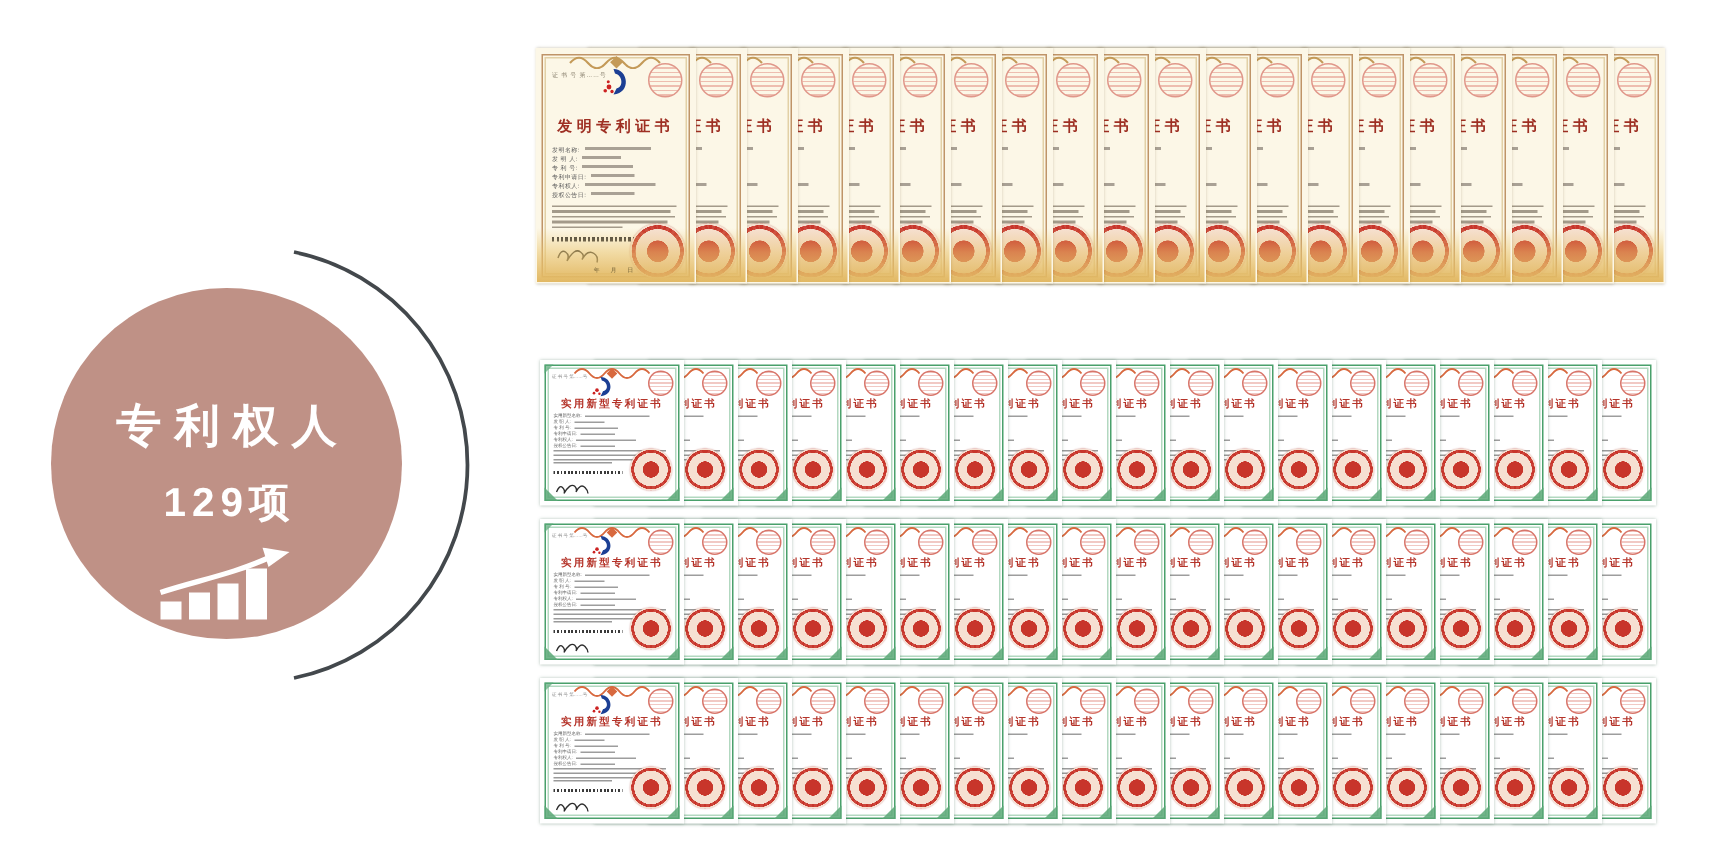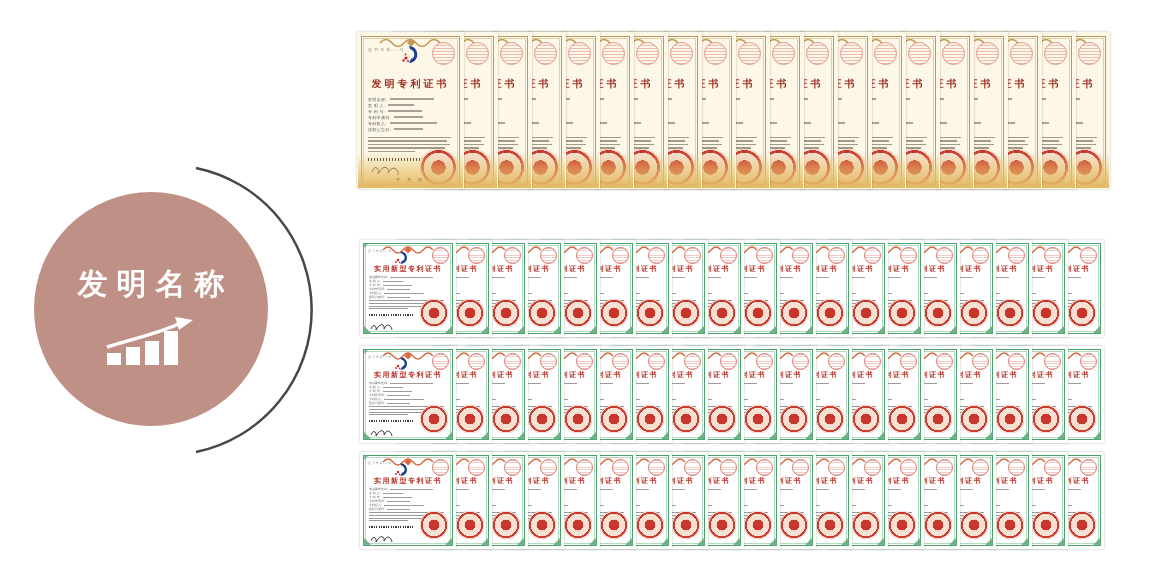--- a/index.html
+++ b/index.html
@@ -119,21 +119,22 @@
 </head>
 <body>
 
 <div id="stage">
 
   <svg id="arc-svg" viewBox="0 0 1150 572">
     <path d="M 196 168 A 145 145 0 0 1 196 452" fill="none" stroke="#43484c" stroke-width="2.5"></path>
   </svg>
 
   <div class="badge-circle">
-    <div class="badge-line1">发明名称</div>
+    <div class="badge-line1">专利权人</div>
+    <div class="badge-line2">129项</div>
     <div class="badge-icon">
       <svg width="92" height="50" viewBox="0 0 92 50">
         <rect x="2" y="36" width="14" height="12" fill="#fff"></rect>
         <rect x="21" y="30" width="14" height="18" fill="#fff"></rect>
         <rect x="40" y="24" width="14" height="24" fill="#fff"></rect>
         <rect x="59" y="14" width="14" height="34" fill="#fff"></rect>
         <path d="M2 30 C 26 22, 50 18, 76 6" fill="none" stroke="#fff" stroke-width="3.5"></path>
         <polygon points="70,0 88,3 74,13" fill="#fff"></polygon>
       </svg>
     </div>

